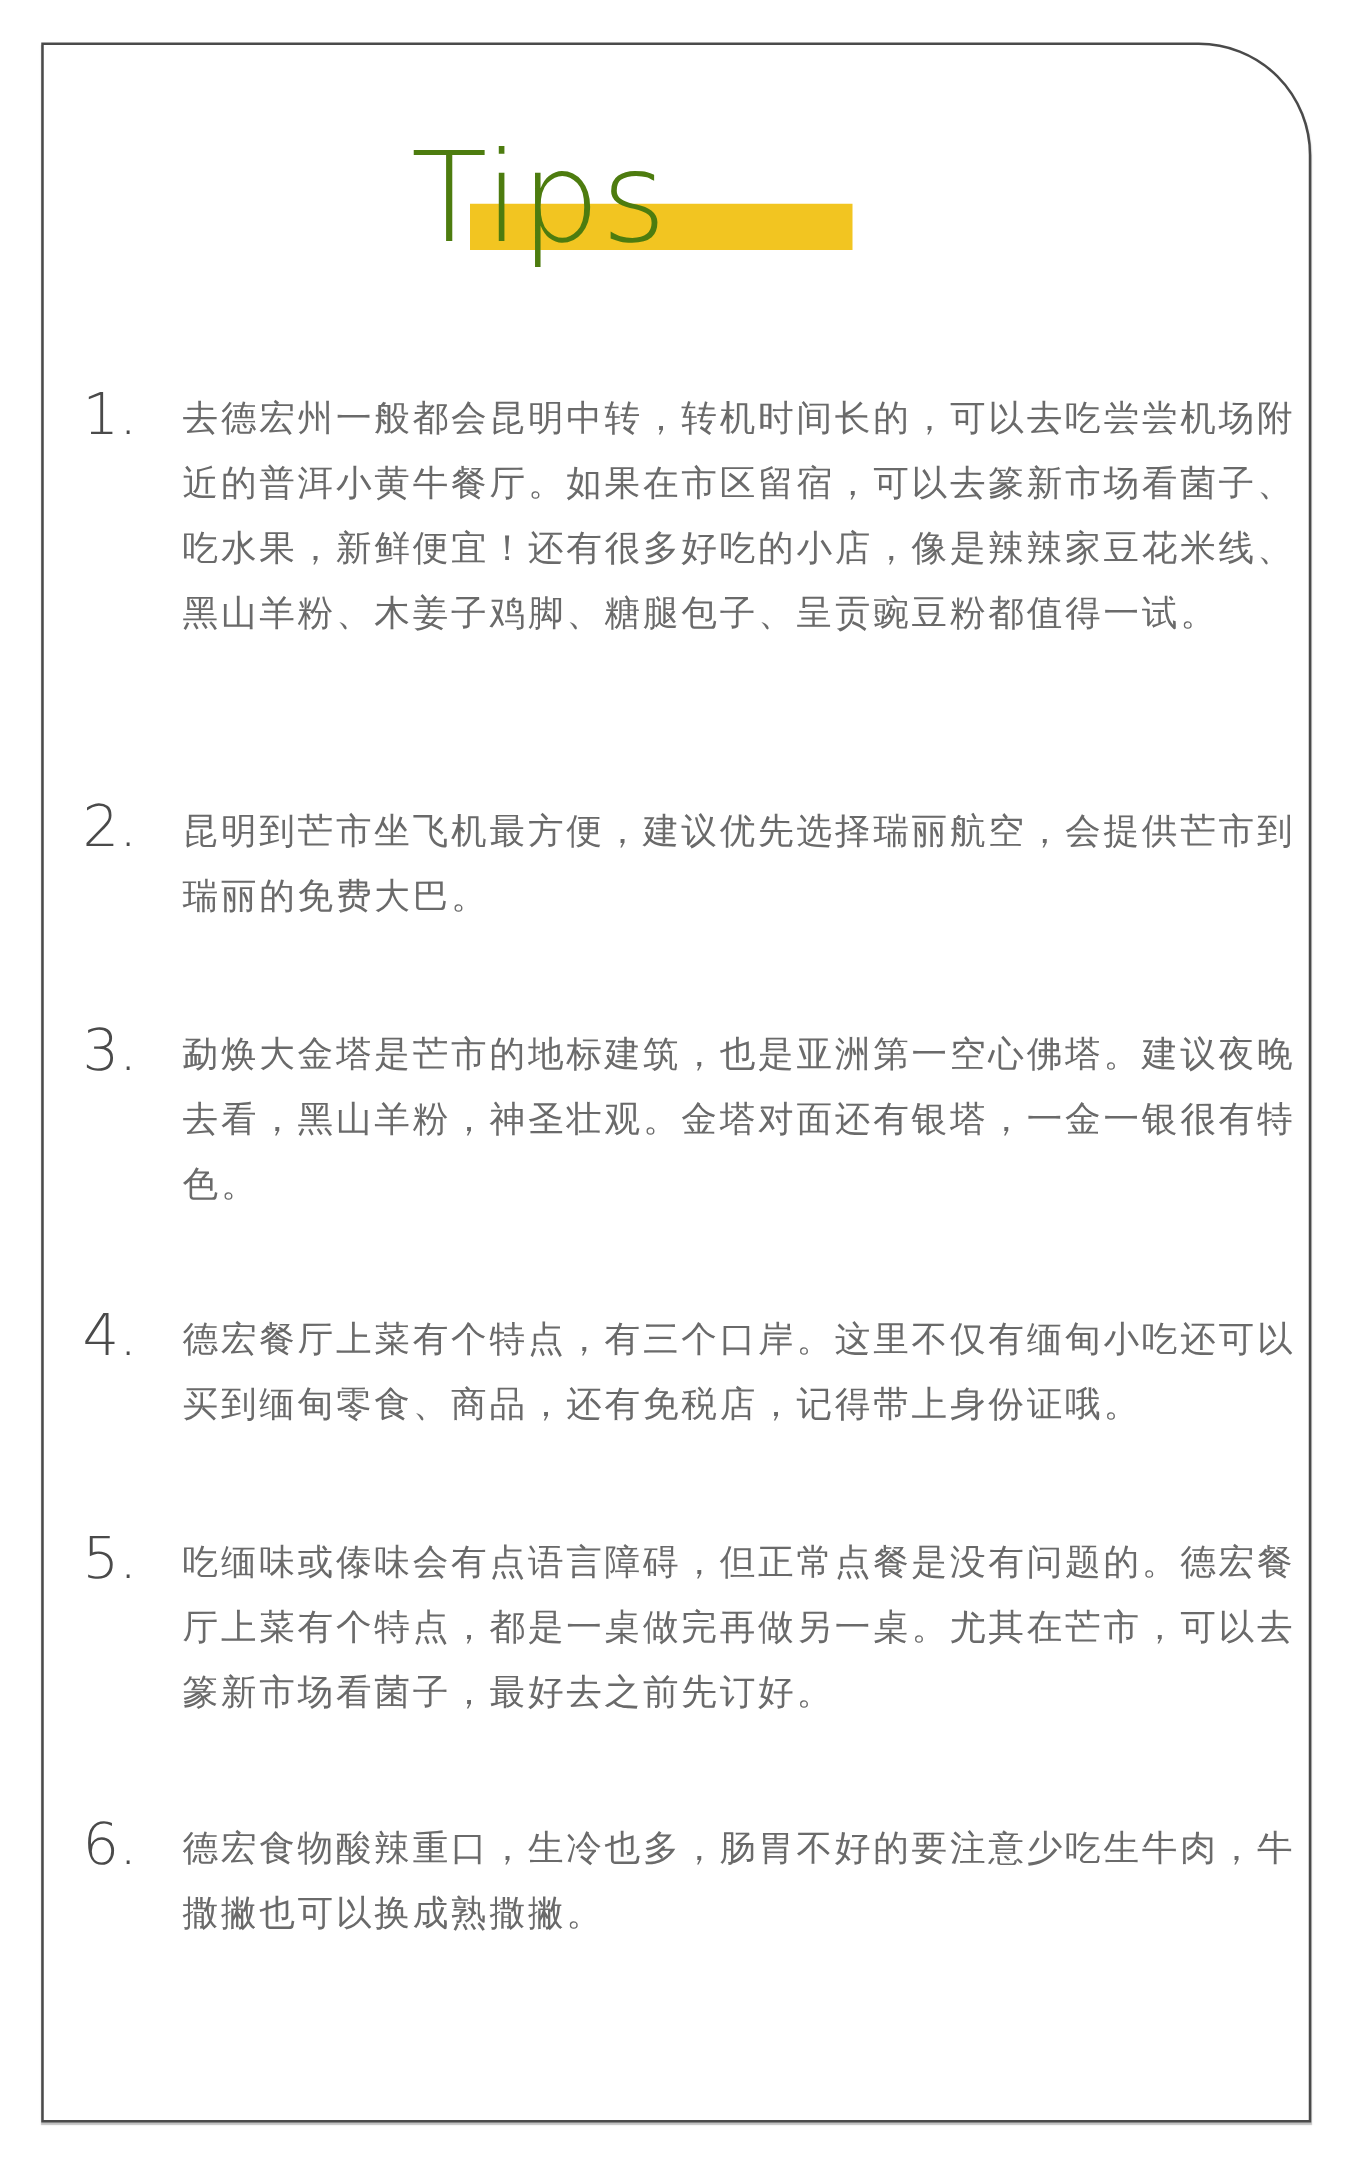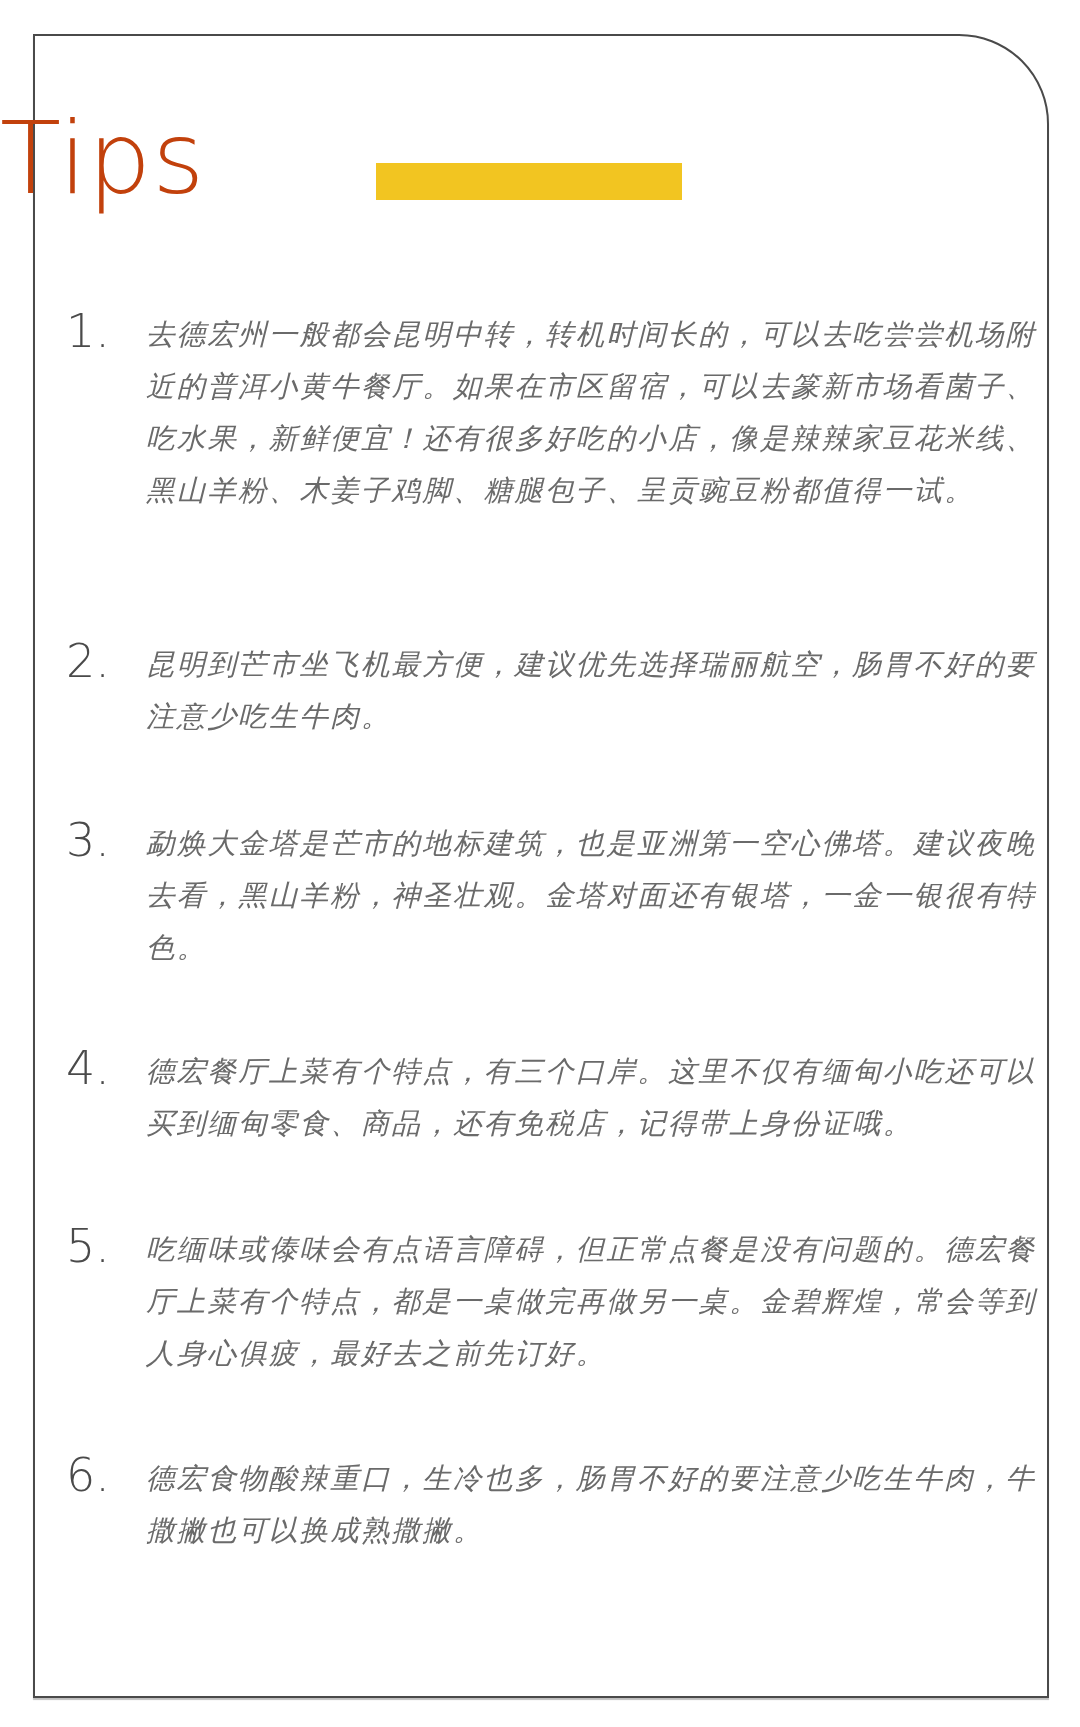--- a/index.html
+++ b/index.html
@@ -39,26 +39,26 @@
     top: 163px;
     width: 306px;
     height: 37px;
     background: #f2c521;
   }
   .title-text {
     position: absolute;
     left: 0;
     width: 863px;
     top: 104px;
-    text-align: left;
+    text-align: center;
     font-family: "DejaVu Sans", sans-serif;
     font-weight: 200;
     font-size: 100px;
     line-height: 110px;
-    color: #c2410c;
+    color: #4d7c0f;
     letter-spacing: 1px;
     -webkit-text-stroke: 0px;
     font-stretch: condensed;
   }
   .tips {
     position: absolute;
     left: 0;
     top: 0;
     width: 1080px;
   }
@@ -81,56 +81,55 @@
     position: absolute;
     left: 80px;
     top: 0;
     width: 900px;
     font-family: "DejaVu Sans", "Liberation Sans", sans-serif;
     font-size: 28.5px;
     line-height: 52px;
     color: #6a6a6a;
     letter-spacing: 2.2px;
     margin: 0;
-    font-style: italic;
   }
 </style>
 </head>
 <body>
 
 <div class="card"></div>
 
 <div class="title-wrap">
   <div class="title-bar"></div>
   <div class="title-text">Tips</div>
 </div>
 
 <div class="tips">
   <div class="tip" style="top:309px;">
     <div class="tip-num">1.</div>
     <p class="tip-text">去德宏州一般都会昆明中转，转机时间长的，可以去吃尝尝机场附近的普洱小黄牛餐厅。如果在市区留宿，可以去篆新市场看菌子、吃水果，新鲜便宜！还有很多好吃的小店，像是辣辣家豆花米线、黑山羊粉、木姜子鸡脚、糖腿包子、呈贡豌豆粉都值得一试。</p>
   </div>
 
   <div class="tip" style="top:639px;">
     <div class="tip-num">2.</div>
-    <p class="tip-text">昆明到芒市坐飞机最方便，建议优先选择瑞丽航空，肠胃不好的要注意少吃生牛肉。</p>
+    <p class="tip-text">昆明到芒市坐飞机最方便，建议优先选择瑞丽航空，会提供芒市到瑞丽的免费大巴。</p>
   </div>
 
   <div class="tip" style="top:818px;">
     <div class="tip-num">3.</div>
     <p class="tip-text">勐焕大金塔是芒市的地标建筑，也是亚洲第一空心佛塔。建议夜晚去看，黑山羊粉，神圣壮观。金塔对面还有银塔，一金一银很有特色。</p>
   </div>
 
   <div class="tip" style="top:1046px;">
     <div class="tip-num">4.</div>
     <p class="tip-text">德宏餐厅上菜有个特点，有三个口岸。这里不仅有缅甸小吃还可以买到缅甸零食、商品，还有免税店，记得带上身份证哦。</p>
   </div>
 
   <div class="tip" style="top:1224px;">
     <div class="tip-num">5.</div>
-    <p class="tip-text">吃缅味或傣味会有点语言障碍，但正常点餐是没有问题的。德宏餐厅上菜有个特点，都是一桌做完再做另一桌。金碧辉煌，常会等到人身心俱疲，最好去之前先订好。</p>
+    <p class="tip-text">吃缅味或傣味会有点语言障碍，但正常点餐是没有问题的。德宏餐厅上菜有个特点，都是一桌做完再做另一桌。尤其在芒市，可以去篆新市场看菌子，最好去之前先订好。</p>
   </div>
 
   <div class="tip" style="top:1453px;">
     <div class="tip-num">6.</div>
     <p class="tip-text">德宏食物酸辣重口，生冷也多，肠胃不好的要注意少吃生牛肉，牛撒撇也可以换成熟撒撇。</p>
   </div>
 </div>
 
 </body></html>

